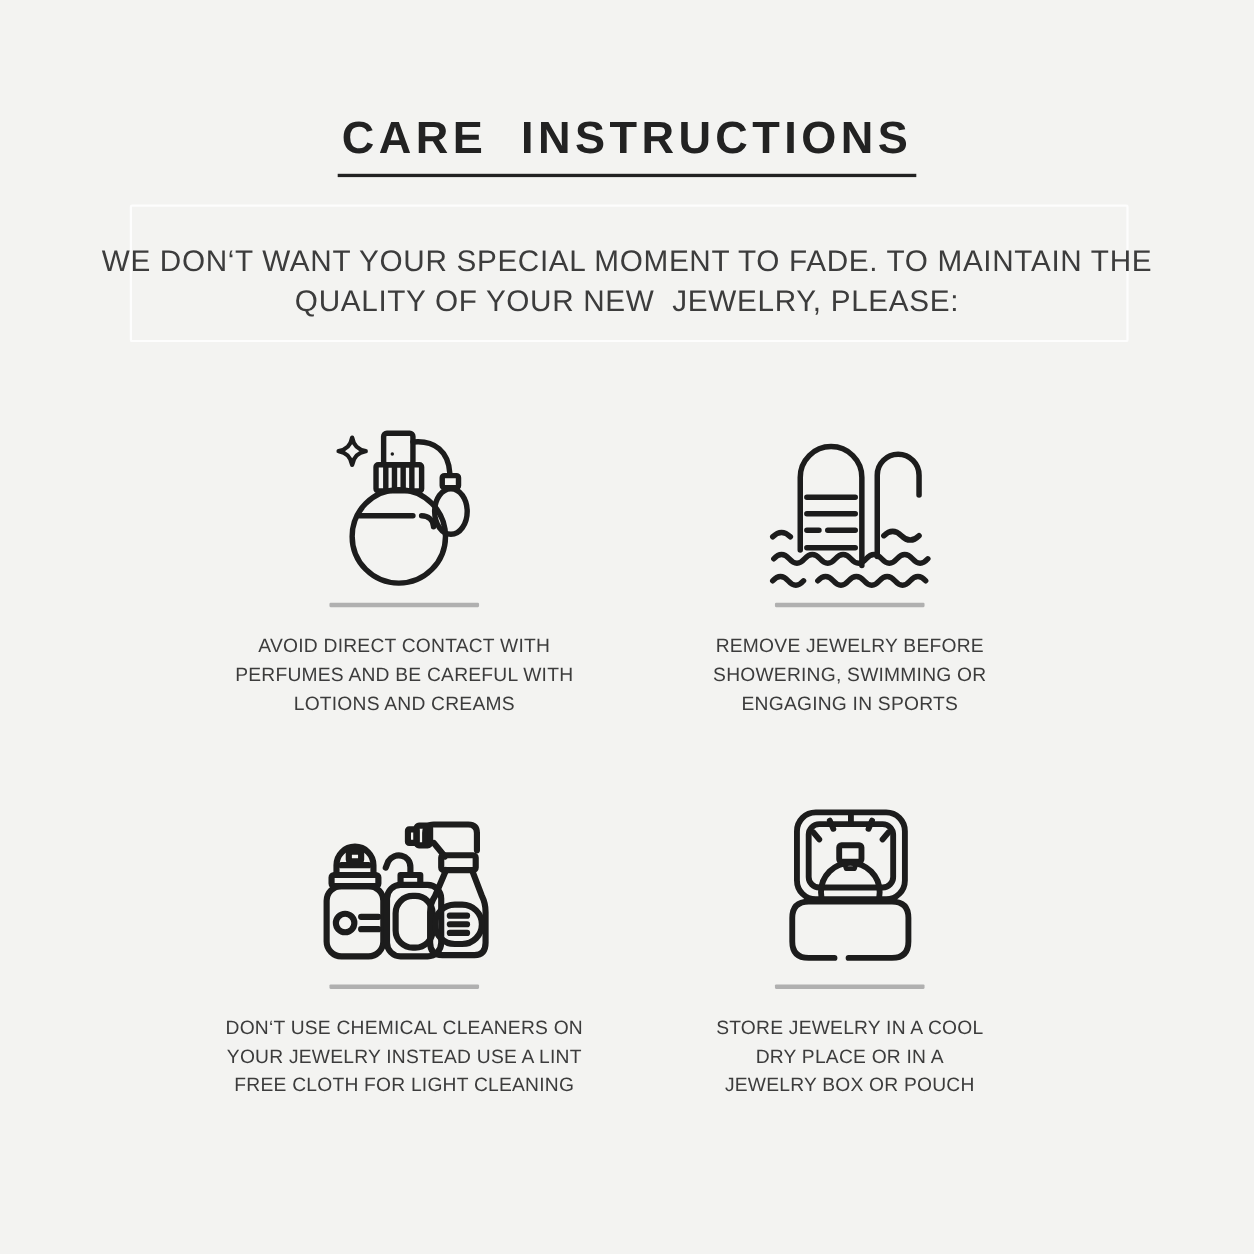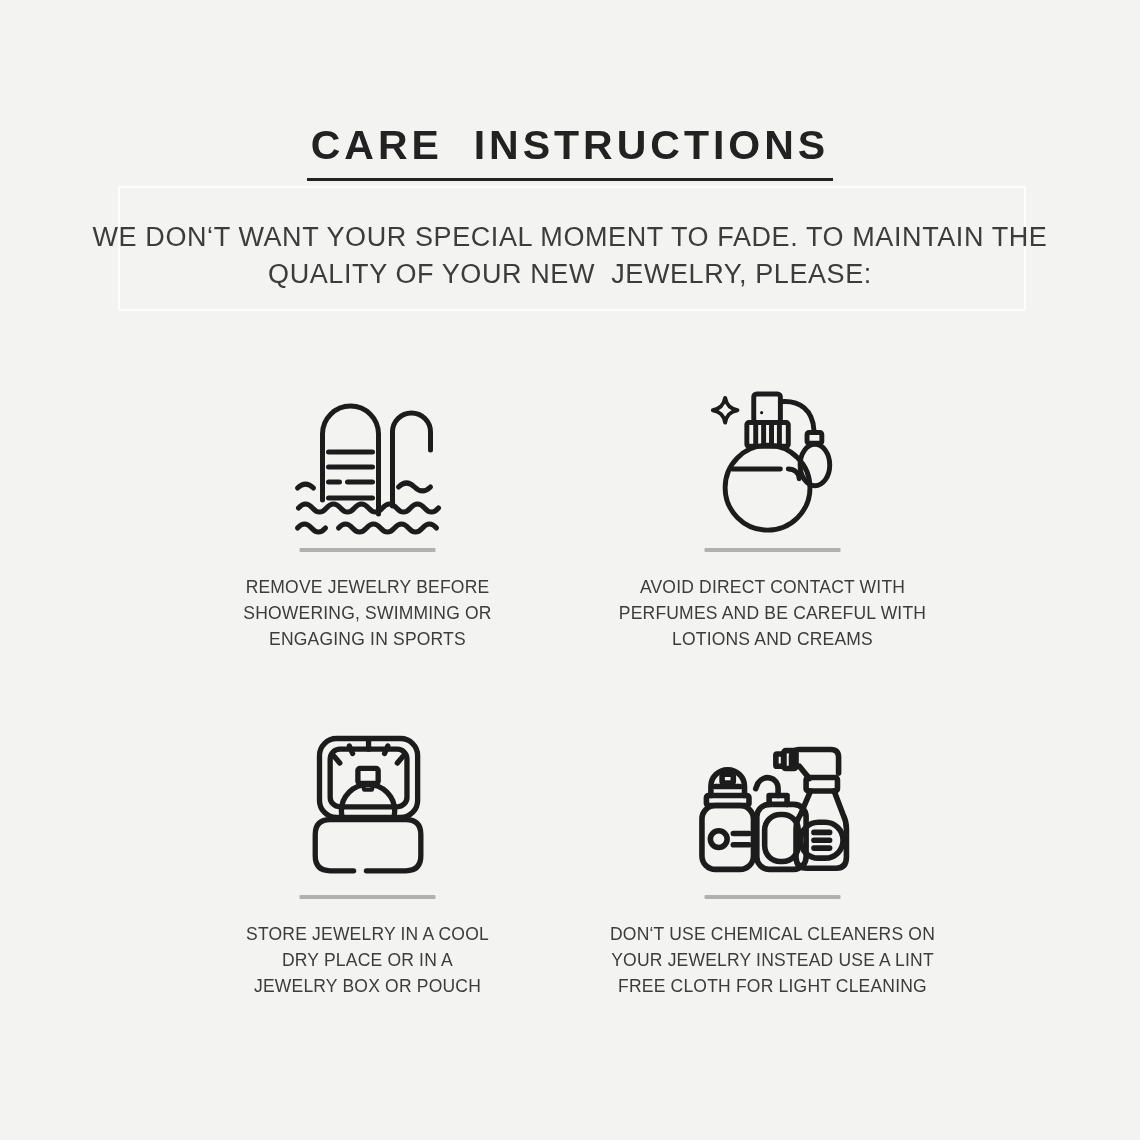--- a/index.html
+++ b/index.html
@@ -6,21 +6,21 @@
   body{
     width:1140px;height:1140px;position:relative;overflow:hidden;
     background:var(--bg,#f3f3f1);
     font-family:"Liberation Sans",sans-serif;
     -webkit-font-smoothing:antialiased;
   }
   .title-wrap{position:absolute;top:102px;left:0;right:0;text-align:center}
   .title{
     display:inline-block;font-size:41px;font-weight:bold;letter-spacing:4px;
     color:var(--title-text,#222);white-space:pre;
-    border-bottom:3px solid var(--title-text,#222);padding:0 4px 9px 4px;margin-top:20px;
+    border-bottom:3px solid var(--title-text,#222);padding:0 4px 9px 4px;
   }
   .frame{
     position:absolute;left:118px;top:186px;width:904px;height:121px;
     border:2px solid var(--frame,#fdfdfd);border-radius:2px;pointer-events:none;
   }
   .subtitle{
     position:absolute;top:219px;left:0;right:0;text-align:center;
     font-size:27px;line-height:37px;letter-spacing:.6px;
     color:var(--body-text,#383838);white-space:pre-wrap;
   }
@@ -50,39 +50,20 @@
 
 <div class="frame"></div>
 
 <div class="subtitle">WE DON‘T WANT YOUR SPECIAL MOMENT TO FADE. TO MAINTAIN THE
 QUALITY OF YOUR NEW  JEWELRY, PLEASE:</div>
 
 <div class="grid">
 
   <div class="card">
     <div class="icon-box">
-      <svg width="150" height="150" viewBox="0 0 150 150">
-        <g class="stroke">
-          <path d="M30 112 V46 A28 28 0 0 1 86 46 V126"></path>
-          <path d="M36 64 H80 M36 79 H80 M36 94 H47 M55 94 H80 M36 110 H80"></path>
-          <path d="M100 118 V44 A19 19 0 0 1 138 44 V62"></path>
-          <path d="M5 100 Q13 92 21 100 M106 99 Q114 91 122 99 Q130 107 138 99"></path>
-          <path d="M6 120 Q13 112 20 120 Q27 128 34 120 Q41 112 48 120 Q55 128 62 120 Q69 112 76 120 Q83 128 90 120 Q97 112 104 120 Q111 128 118 120 Q125 112 132 120 Q139 128 146 120"></path>
-          <path d="M5 140 Q12 132 19 140 Q26 148 33 140 M46 140 Q53 132 60 140 Q67 148 74 140 Q81 132 88 140 Q95 148 102 140 Q109 132 116 140 Q123 148 130 140 Q137 132 144 140"></path>
-        </g>
-      </svg>
-    </div>
-    <div class="divider"></div>
-    <div class="caption">REMOVE JEWELRY BEFORE
-SHOWERING, SWIMMING OR
-ENGAGING IN SPORTS</div>
-  </div>
-
-  <div class="card">
-    <div class="icon-box">
       <svg width="148" height="148" viewBox="0 0 150 150">
         <g class="stroke">
           <path d="M27 9 C28.5 16.5 32 20 39.5 21.5 C32 23 28.5 26.5 27 34 C25.5 26.5 22 23 14.5 21.5 C22 20 25.5 16.5 27 9 Z" stroke-width="4"></path>
           <rect x="56" y="5" width="27" height="29" rx="3"></rect>
           <circle cx="64" cy="24" r="1.6" fill="var(--icon,#1c1c1c)" stroke="none"></circle>
           <rect x="49" y="34" width="42" height="24" rx="2"></rect>
           <path d="M58 36 V56 M66 36 V56 M74 36 V56 M82 36 V56"></path>
           <circle cx="70" cy="100" r="43"></circle>
           <path d="M34 81 H83 M91 81 c6 0 11 4 11 10"></path>
           <path d="M83 13 C103 11 116 22 117 42"></path>
@@ -92,36 +73,35 @@
       </svg>
     </div>
     <div class="divider"></div>
     <div class="caption">AVOID DIRECT CONTACT WITH
 PERFUMES AND BE CAREFUL WITH
 LOTIONS AND CREAMS</div>
   </div>
 
   <div class="card">
     <div class="icon-box">
-      <svg width="160" height="160" viewBox="0 0 150 150">
+      <svg width="150" height="150" viewBox="0 0 150 150">
         <g class="stroke">
-          <rect x="30" y="8" width="92" height="74" rx="16"></rect>
-          <rect x="40" y="18" width="72" height="54" rx="9"></rect>
-          <path d="M49 31 L44 25 M61 22 L58 15 M76 18 L76 10 M91 22 L94 15 M103 31 L108 25"></path>
-          <rect x="66" y="36" width="19" height="14" rx="2"></rect>
-          <path d="M70 50 L81 50 L79 56 L72 56 Z" stroke-width="4"></path>
-          <circle cx="75.5" cy="76" r="25"></circle>
-          <path d="M62 132 H40 Q26 132 26 118 V98 Q26 84 40 84 H111 Q125 84 125 98 V118 Q125 132 111 132 H74" fill="var(--bg,#f3f3f1)"></path>
+          <path d="M30 112 V46 A28 28 0 0 1 86 46 V126"></path>
+          <path d="M36 64 H80 M36 79 H80 M36 94 H47 M55 94 H80 M36 110 H80"></path>
+          <path d="M100 118 V44 A19 19 0 0 1 138 44 V62"></path>
+          <path d="M5 100 Q13 92 21 100 M106 99 Q114 91 122 99 Q130 107 138 99"></path>
+          <path d="M6 120 Q13 112 20 120 Q27 128 34 120 Q41 112 48 120 Q55 128 62 120 Q69 112 76 120 Q83 128 90 120 Q97 112 104 120 Q111 128 118 120 Q125 112 132 120 Q139 128 146 120"></path>
+          <path d="M5 140 Q12 132 19 140 Q26 148 33 140 M46 140 Q53 132 60 140 Q67 148 74 140 Q81 132 88 140 Q95 148 102 140 Q109 132 116 140 Q123 148 130 140 Q137 132 144 140"></path>
         </g>
       </svg>
     </div>
     <div class="divider"></div>
-    <div class="caption">STORE JEWELRY IN A COOL
-DRY PLACE OR IN A
-JEWELRY BOX OR POUCH</div>
+    <div class="caption">REMOVE JEWELRY BEFORE
+SHOWERING, SWIMMING OR
+ENGAGING IN SPORTS</div>
   </div>
 
   <div class="card">
     <div class="icon-box">
       <svg width="168" height="168" viewBox="0 0 150 150">
         <g class="stroke">
 
           <path d="M20 62 V54 A15 15 0 0 1 50 54 V62"></path>
           <path d="M24 54 H46"></path>
           <rect x="30" y="43" width="10" height="8" rx="1.5"></rect>
@@ -145,13 +125,33 @@
           <path d="M112 95 H126 M112 102 H126 M112 109 H126"></path>
         </g>
       </svg>
     </div>
     <div class="divider"></div>
     <div class="caption">DON‘T USE CHEMICAL CLEANERS ON
 YOUR JEWELRY INSTEAD USE A LINT
 FREE CLOTH FOR LIGHT CLEANING</div>
   </div>
 
+  <div class="card">
+    <div class="icon-box">
+      <svg width="160" height="160" viewBox="0 0 150 150">
+        <g class="stroke">
+          <rect x="30" y="8" width="92" height="74" rx="16"></rect>
+          <rect x="40" y="18" width="72" height="54" rx="9"></rect>
+          <path d="M49 31 L44 25 M61 22 L58 15 M76 18 L76 10 M91 22 L94 15 M103 31 L108 25"></path>
+          <rect x="66" y="36" width="19" height="14" rx="2"></rect>
+          <path d="M70 50 L81 50 L79 56 L72 56 Z" stroke-width="4"></path>
+          <circle cx="75.5" cy="76" r="25"></circle>
+          <path d="M62 132 H40 Q26 132 26 118 V98 Q26 84 40 84 H111 Q125 84 125 98 V118 Q125 132 111 132 H74" fill="var(--bg,#f3f3f1)"></path>
+        </g>
+      </svg>
+    </div>
+    <div class="divider"></div>
+    <div class="caption">STORE JEWELRY IN A COOL
+DRY PLACE OR IN A
+JEWELRY BOX OR POUCH</div>
+  </div>
+
 </div>
 
 </body></html>

